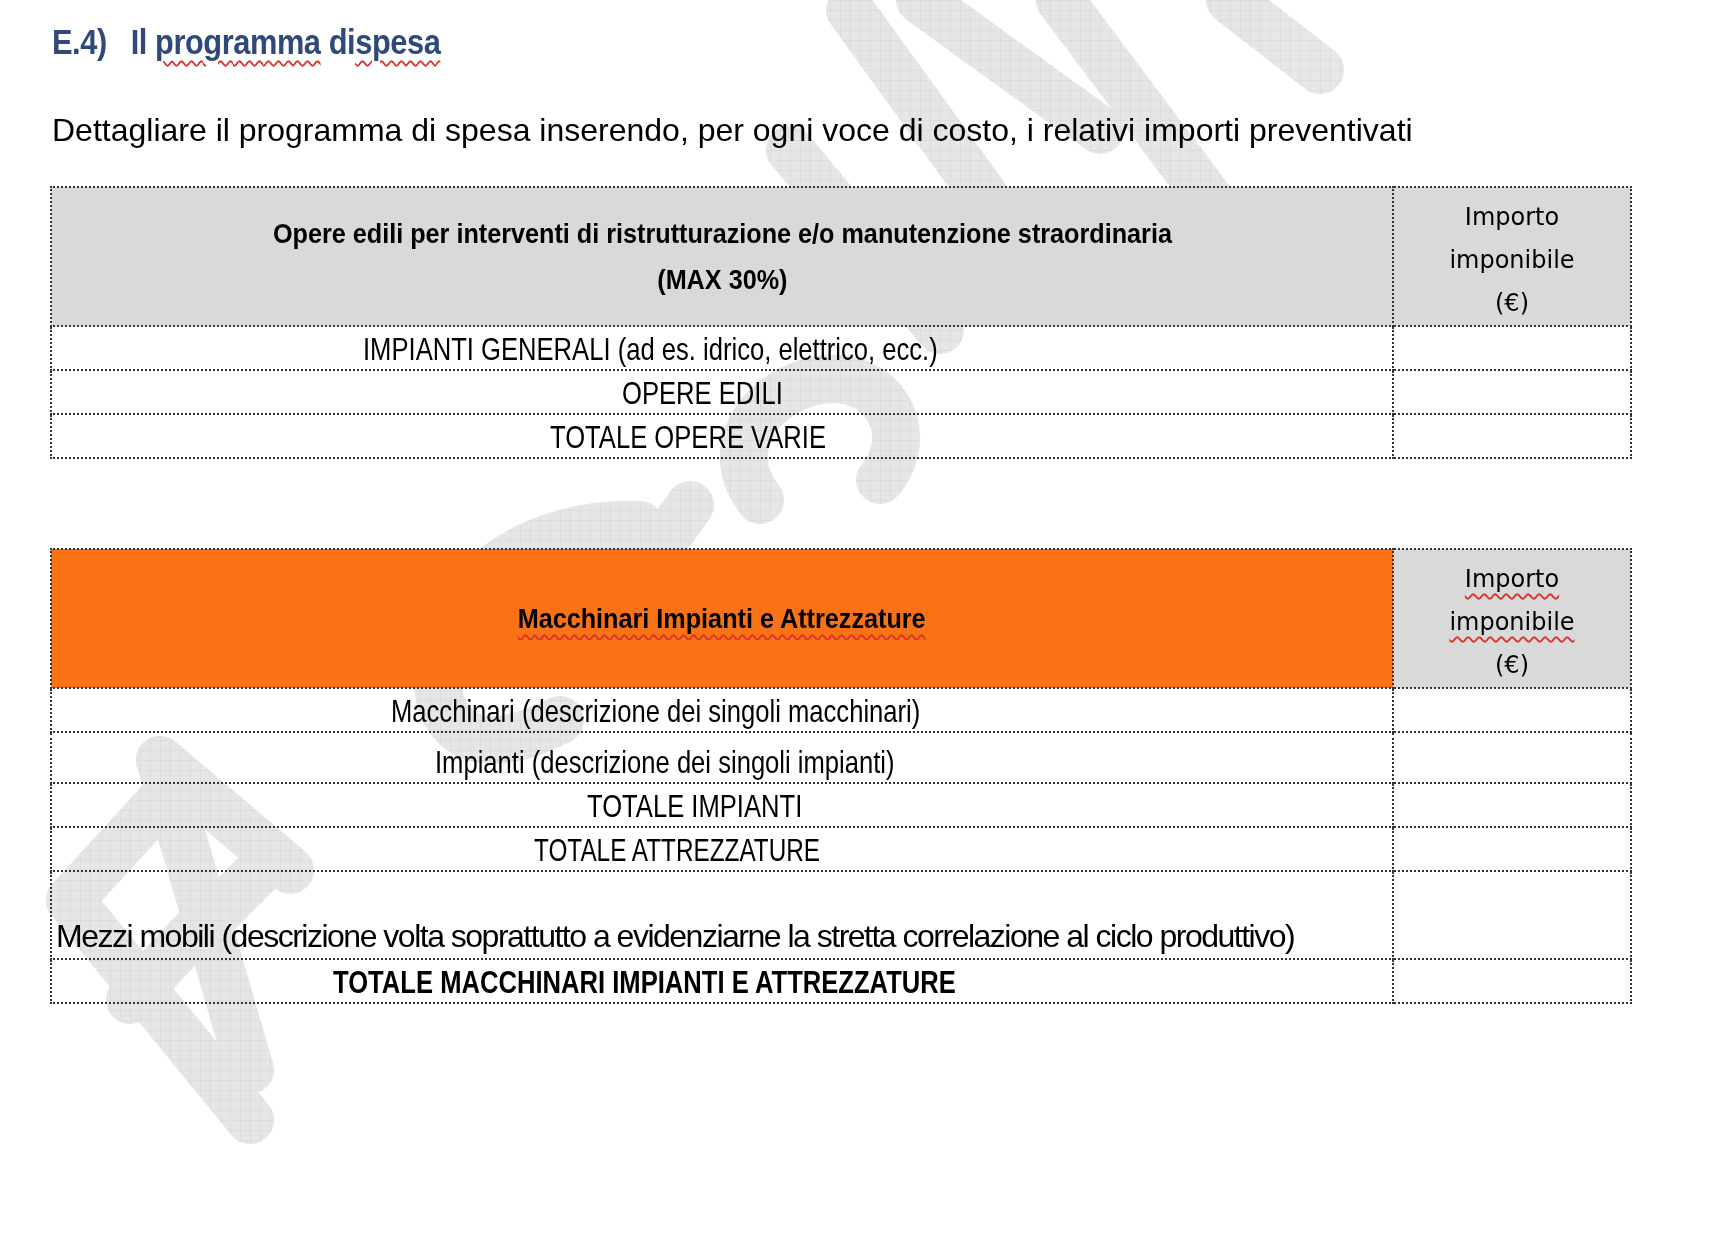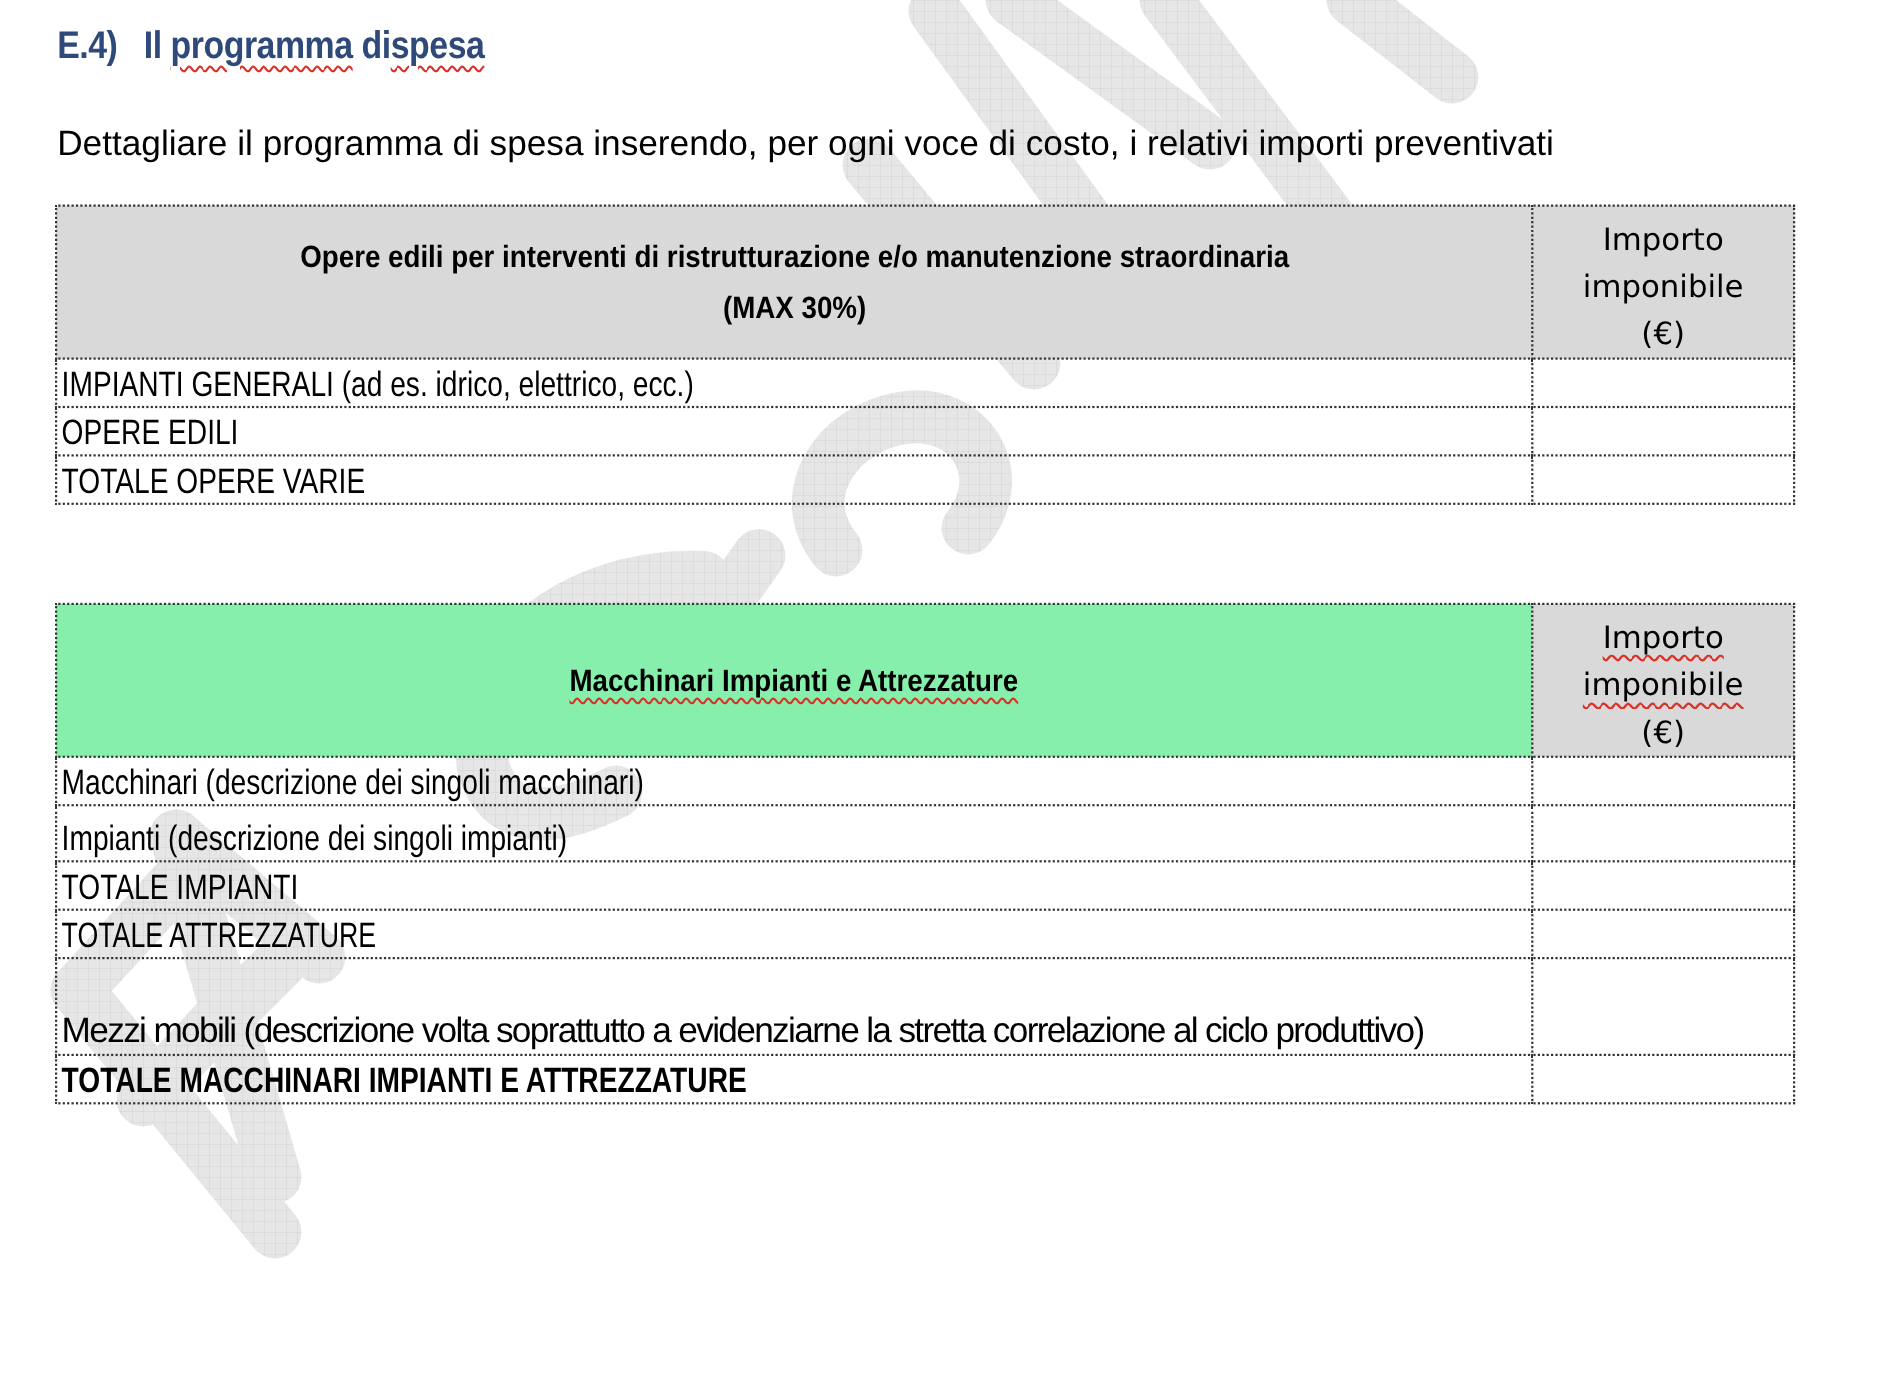--- a/index.html
+++ b/index.html
@@ -14,24 +14,24 @@
   .intro { position: absolute; left: 52px; top: 112px; font-size: 32px; white-space: nowrap; z-index: 2; }
 
   table.spesa { position: absolute; left: 50px; border-collapse: collapse; table-layout: fixed; z-index: 2; }
   table.spesa td { border: 2px dotted #333; padding: 0 4px; vertical-align: bottom; }
   #t1 { top: 186px; width: 1580px; }
   #t2 { top: 548px; width: 1580px; }
 
   .hdr { background: #d9d9d9; }
   .hdr-main { text-align: center; vertical-align: middle !important; font-weight: bold; font-size: 28px; line-height: 46px; transform-origin: center; }
   .hdr-main span { display: inline-block; transform: scaleX(0.9); }
-  .hdr-amt { text-align: center; vertical-align: middle !important; font-family: "DejaVu Sans", sans-serif; font-size: 28px; line-height: 43px; padding-top: 8px !important; }
-  .t2-hdr-left { background: #86efac; }
+  .hdr-amt { text-align: center; vertical-align: middle !important; font-family: "DejaVu Sans", sans-serif; font-size: 24px; line-height: 43px; padding-top: 8px !important; }
+  .t2-hdr-left { background: #f97316; }
 
-  .row td { height: 42px; }
+  .row td { height: 42px; text-align: center; }
   .row-tall td { height: 86px; }
   .lbl { font-size: 32px; line-height: 40px; white-space: nowrap; }
   .lbl span { display: inline-block; transform: scaleX(0.86); transform-origin: left bottom; }
   .lbl.narrow span { transform: scaleX(0.8); }
   .lbl.bold { font-weight: bold; }
   .lbl.wrap { white-space: normal; line-height: 44px; }
   .lbl.wrap span { transform: none; }
   .amt { }
 </style>
 </head>

